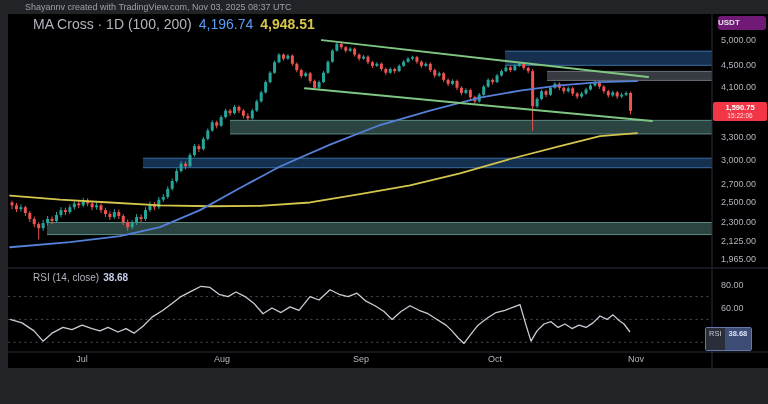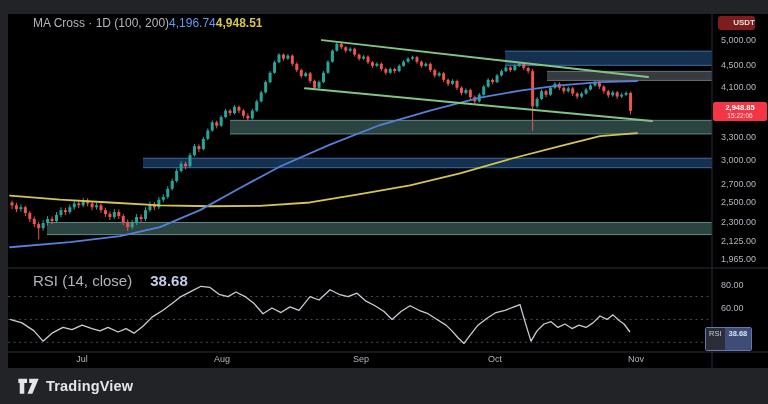--- a/index.html
+++ b/index.html
@@ -3,33 +3,33 @@
 <meta charset="utf-8">
 <style>
   html,body{margin:0;padding:0;background:#0c0d10;}
   *{box-sizing:border-box;}
   .stage{position:relative;width:768px;height:404px;background:#212327;overflow:hidden;
          font-family:"Liberation Sans","DejaVu Sans",sans-serif;}
   svg text{font-family:"Liberation Sans","DejaVu Sans",sans-serif;}
   .topbar{position:absolute;left:0;top:0;width:768px;height:14px;background:#212327;
           color:#9aa0a6;font-size:9px;line-height:14px;padding-left:25px;white-space:nowrap;}
   #chart-svg{position:absolute;left:0;top:0;}
-  .legend{position:absolute;left:33px;top:16px;font-size:12px;display:flex;
+  .legend{position:absolute;left:33px;top:16px;font-size:14px;display:flex;gap:7px;
           align-items:center;white-space:nowrap;}
   .legend .t{color:#b2b5be;}
   .v-blue{color:#5b9cf6;font-weight:normal;}
   .v-yellow{color:#d8c64a;font-weight:bold;}
-  .usdt-badge{position:absolute;left:718px;top:16px;width:37px;height:14px;background:#7f1d1d;
-          border-radius:3px;color:#dfe1e5;font-size:8px;font-weight:bold;text-align:right;
+  .usdt-badge{position:absolute;left:718px;top:16px;width:48px;height:14px;background:#701a75;
+          border-radius:3px;color:#dfe1e5;font-size:8px;font-weight:bold;text-align:left;
           line-height:14px;}
   .price-badge{position:absolute;left:713px;top:102px;width:54px;height:19px;background:#f23645;
           border-radius:2px;color:#fff;text-align:center;padding-top:2px;}
   .price-badge .p{font-size:7.5px;font-weight:bold;line-height:8px;}
   .price-badge .tm{font-size:6.5px;line-height:8px;color:rgba(255,255,255,.85);}
-  .rsi-legend{position:absolute;left:33px;top:272px;font-size:15px;display:flex;gap:18px;
+  .rsi-legend{position:absolute;left:33px;top:272px;font-size:10px;display:flex;gap:4px;
           white-space:nowrap;}
   .rsi-legend .t{color:#b2b5be;}
   .rsi-legend .v{color:#c6cbe8;font-weight:bold;}
   .rsi-badge{position:absolute;left:705px;top:327px;height:24px;display:flex;border:1px solid #6577ad;
           border-radius:2px;overflow:hidden;font-size:7.5px;line-height:11px;}
   .rsi-badge .seg1{background:#2a2e39;color:#c7cbd6;padding:0 3px;}
   .rsi-badge .seg2{background:#3d4d75;color:#dbe2f7;padding:0 4px;font-weight:bold;}
   .footer{position:absolute;left:0;top:368px;width:768px;height:36px;background:#212327;
           display:flex;align-items:center;padding-left:18px;gap:7px;}
   .footer .brand{color:#e2e5ea;font-size:14.5px;font-weight:bold;letter-spacing:.2px;}
@@ -361,45 +361,41 @@
       <text x="721" y="311" fill="#b2b5be" font-size="9">60.00</text>
       <text x="82" y="362" fill="#b2b5be" font-size="9" text-anchor="middle">Jul</text>
       <text x="222" y="362" fill="#b2b5be" font-size="9" text-anchor="middle">Aug</text>
       <text x="361" y="362" fill="#b2b5be" font-size="9" text-anchor="middle">Sep</text>
       <text x="495" y="362" fill="#b2b5be" font-size="9" text-anchor="middle">Oct</text>
       <text x="636" y="362" fill="#b2b5be" font-size="9" text-anchor="middle">Nov</text>
       <rect x="712" y="14" width="56" height="338" fill="transparent"></rect>
       <rect x="8" y="352" width="760" height="16" fill="transparent"></rect>
     </svg>
 
+  <div class="topbar">
+    <span>Shayannv created with TradingView.com, Nov 03, 2025 08:37 UTC</span>
+  </div>
 
   <div class="legend">
     <span class="t">MA Cross · 1D (100, 200)</span>
     <span class="v-blue">4,196.74</span>
     <span class="v-yellow">4,948.51</span>
   </div>
 
   <div class="usdt-badge">USDT</div>
 
   <div class="price-badge">
-    <div class="p">2,948.85</div>
+    <div class="p">1,590.75</div>
     <div class="tm">15:22:06</div>
   </div>
 
   <div class="rsi-legend">
     <span class="t">RSI (14, close)</span>
     <span class="v">38.68</span>
   </div>
 
   <div class="rsi-badge">
     <span class="seg1">RSI</span>
     <span class="seg2">38.68</span>
   </div>
 
-  <div class="footer">
-    <svg width="21" height="17" viewBox="0 0 60 46">
-      <path d="M1 1 h25 v12 h-8 v31 h-13 v-31 h-4 z" fill="#e2e5ea"></path>
-      <path d="M32 1 h27 l-18 43 h-14 l13 -31 h-8 z" fill="#e2e5ea"></path>
-    </svg>
-    <span class="brand">TradingView</span>
-  </div>
 
 </div>
 
 </body></html>

